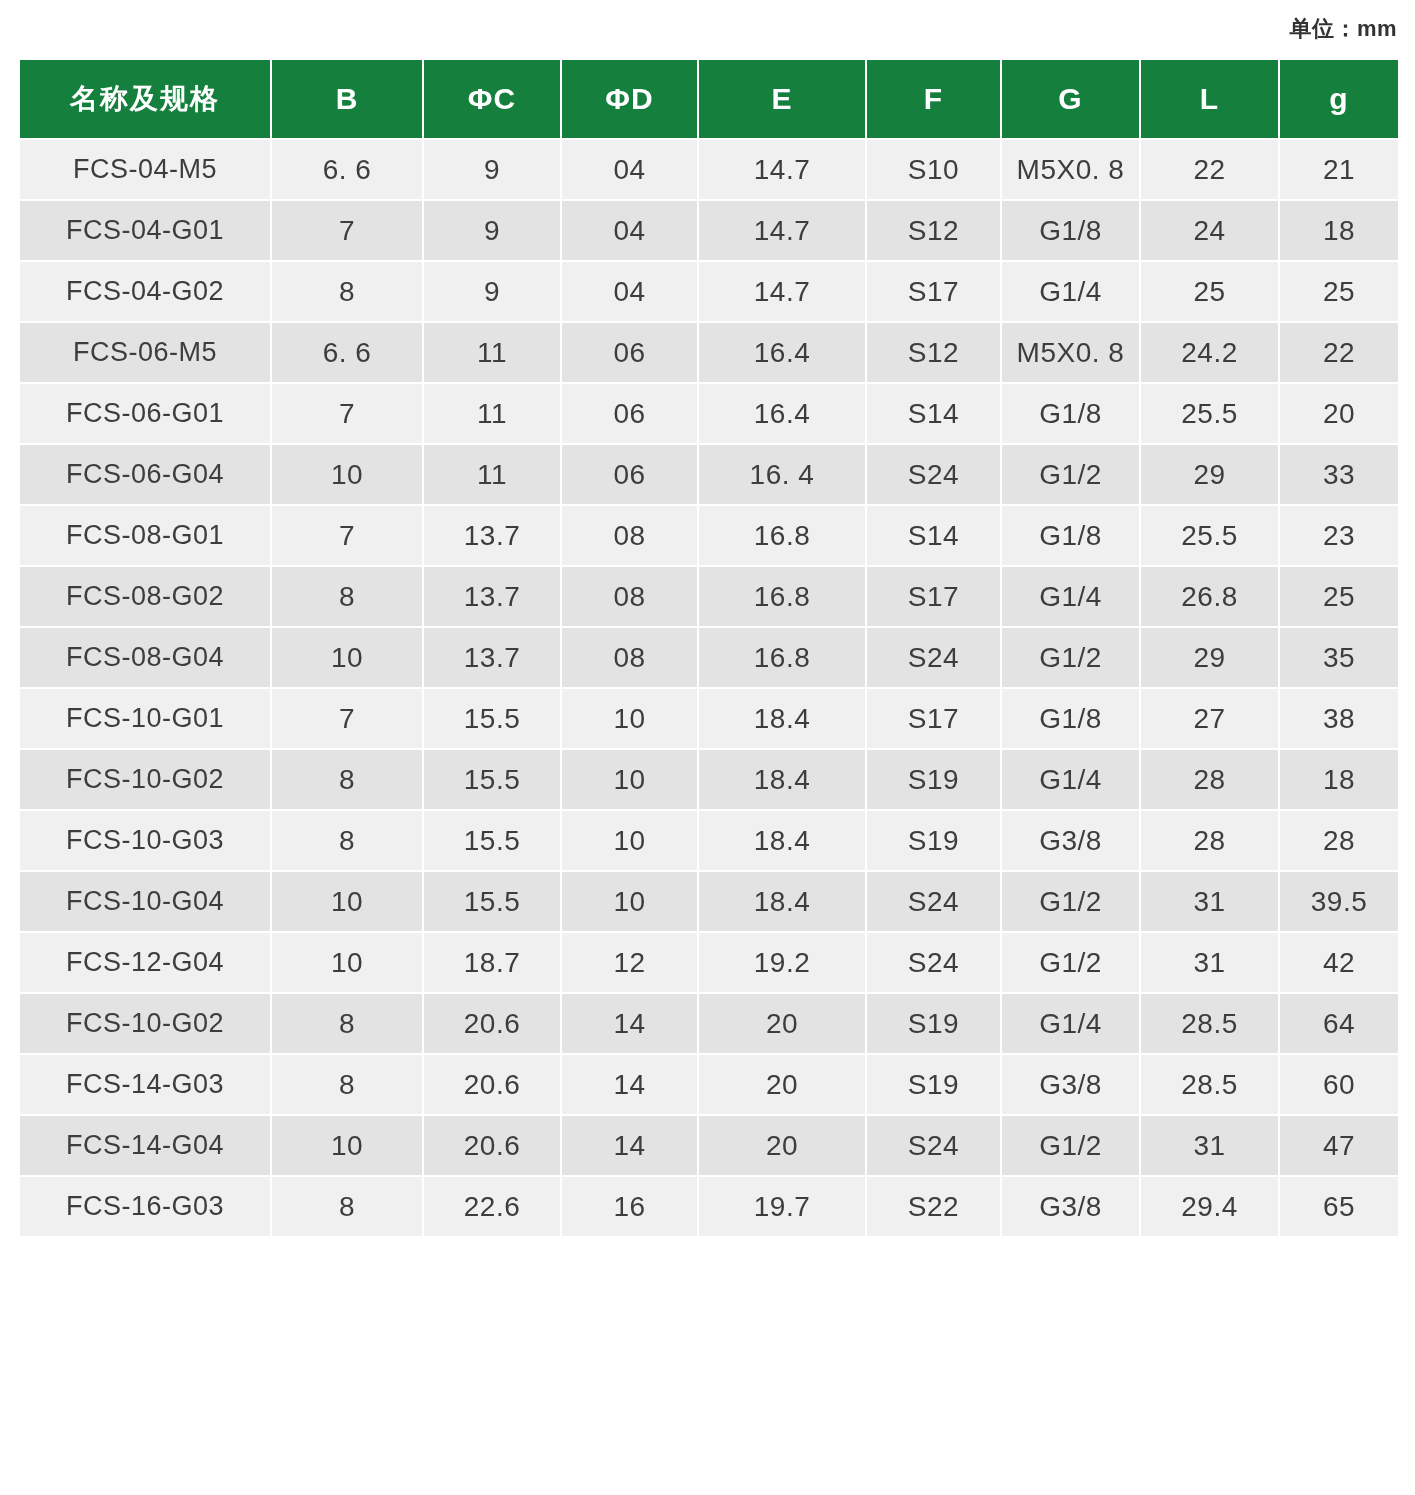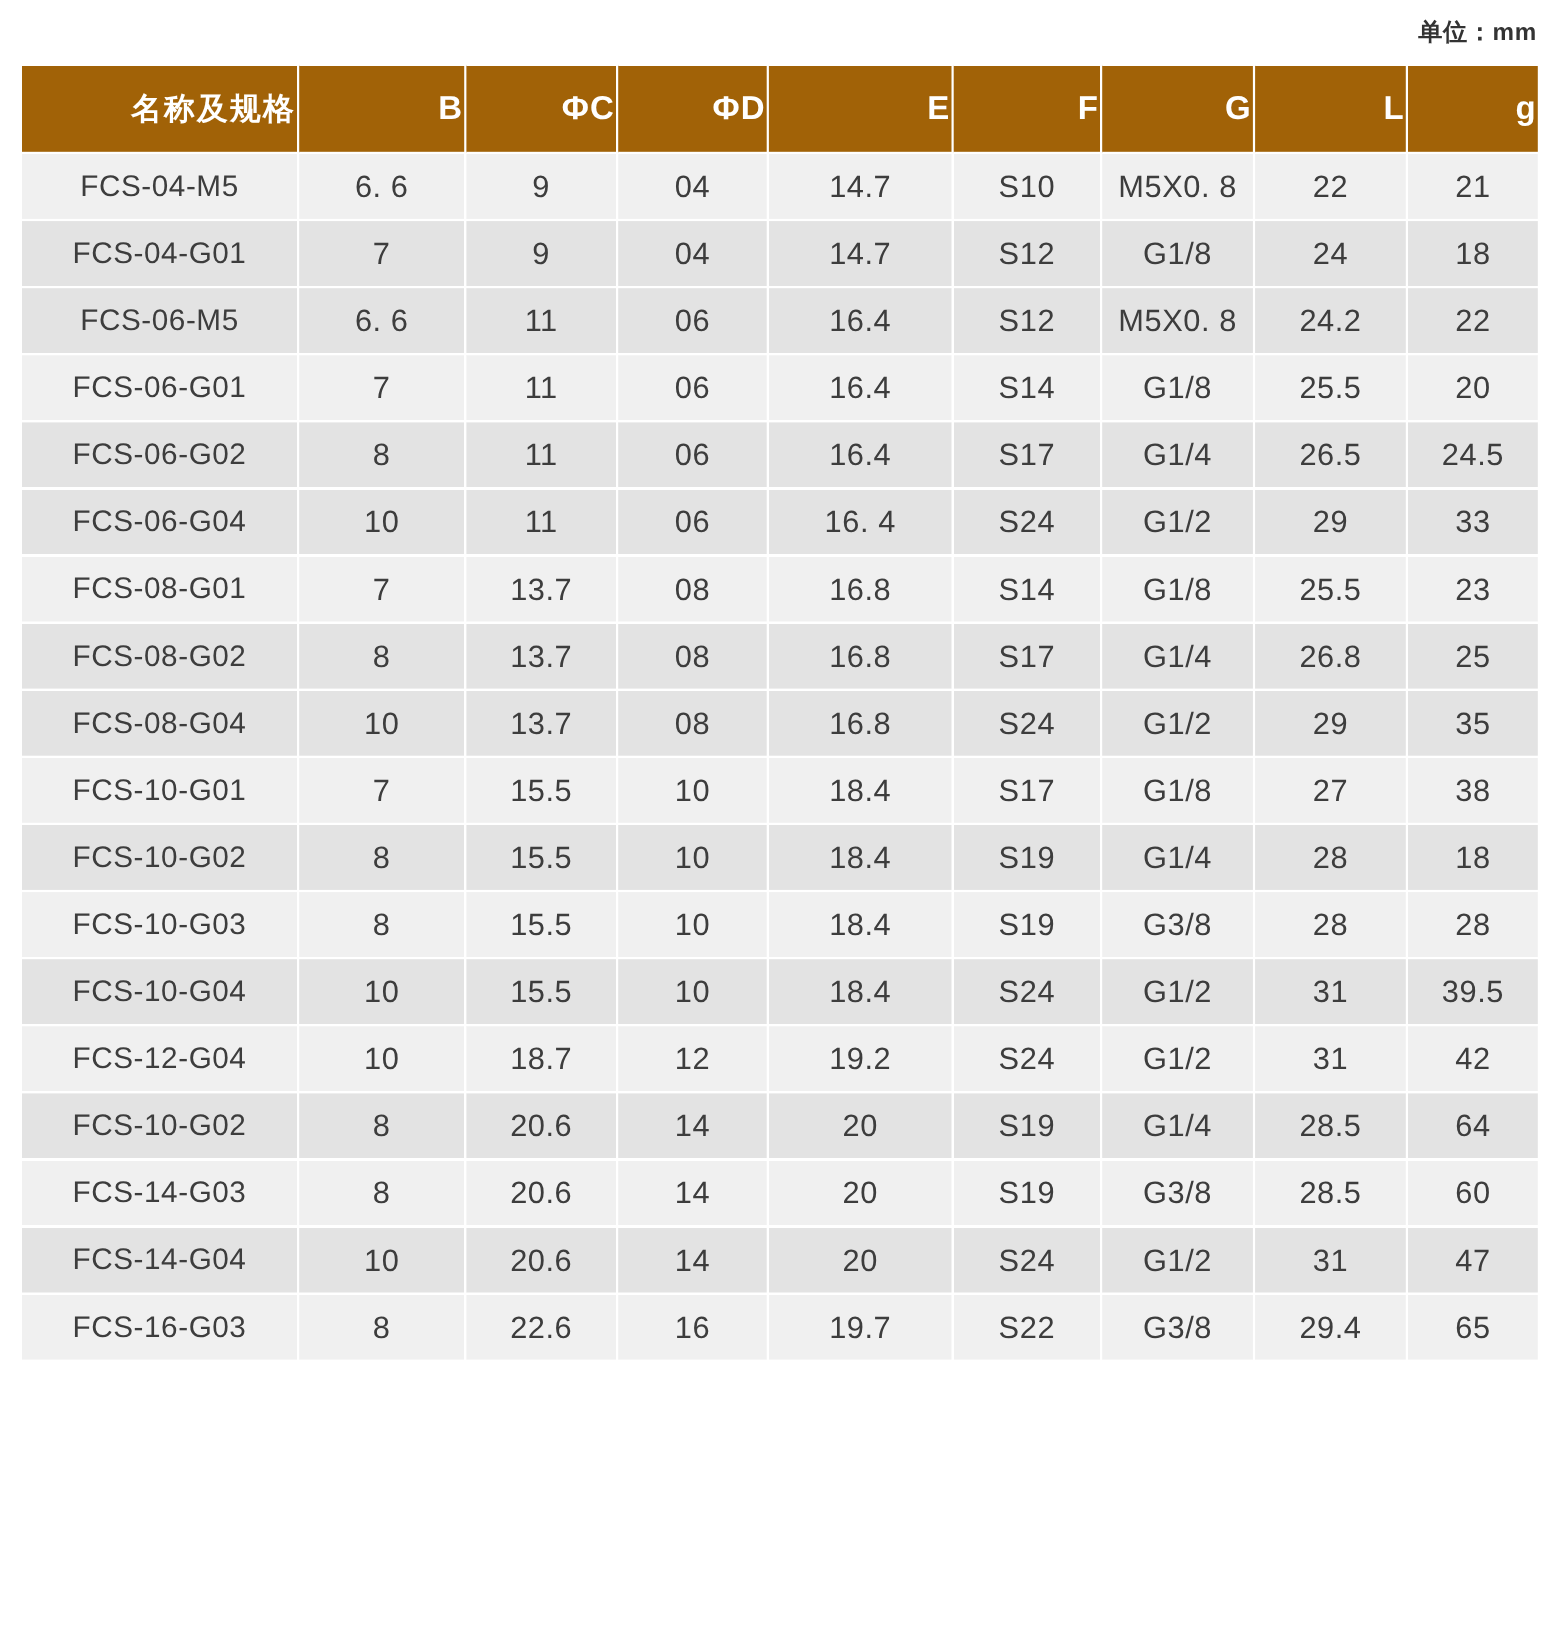--- a/index.html
+++ b/index.html
@@ -45,27 +45,27 @@
   table.spec col.c-b     { width: 152px; }
   table.spec col.c-c     { width: 138px; }
   table.spec col.c-d     { width: 137px; }
   table.spec col.c-e     { width: 168px; }
   table.spec col.c-f     { width: 135px; }
   table.spec col.c-g     { width: 139px; }
   table.spec col.c-l     { width: 139px; }
   table.spec col.c-g2    { width: 120px; }
 
   table.spec thead th {
-    background: #a16207;
+    background: #15803d;
     color: #ffffff;
     font-size: 30px;
     font-weight: bold;
     height: 76px;
     border: 2px solid #ffffff;
-    text-align: right;
+    text-align: center;
     vertical-align: middle;
     letter-spacing: 1px;
   }
   table.spec thead th.name-col {
     font-size: 28px;
     letter-spacing: 2px;
   }
   table.spec tbody td {
     height: 57px;
     font-size: 28px;
@@ -130,20 +130,31 @@
             <td class="name-cell">FCS-04-G01</td>
             <td>7</td>
             <td>9</td>
             <td>04</td>
             <td>14.7</td>
             <td>S12</td>
             <td>G1/8</td>
             <td>24</td>
             <td>18</td>
           </tr>
+          <tr class="odd">
+            <td class="name-cell">FCS-04-G02</td>
+            <td>8</td>
+            <td>9</td>
+            <td>04</td>
+            <td>14.7</td>
+            <td>S17</td>
+            <td>G1/4</td>
+            <td>25</td>
+            <td>25</td>
+          </tr>
           <tr class="even">
             <td class="name-cell">FCS-06-M5</td>
             <td>6. 6</td>
             <td>11</td>
             <td>06</td>
             <td>16.4</td>
             <td>S12</td>
             <td>M5X0. 8</td>
             <td>24.2</td>
             <td>22</td>
@@ -153,31 +164,20 @@
             <td>7</td>
             <td>11</td>
             <td>06</td>
             <td>16.4</td>
             <td>S14</td>
             <td>G1/8</td>
             <td>25.5</td>
             <td>20</td>
           </tr>
           <tr class="even">
-            <td class="name-cell">FCS-06-G02</td>
-            <td>8</td>
-            <td>11</td>
-            <td>06</td>
-            <td>16.4</td>
-            <td>S17</td>
-            <td>G1/4</td>
-            <td>26.5</td>
-            <td>24.5</td>
-          </tr>
-          <tr class="even">
             <td class="name-cell">FCS-06-G04</td>
             <td>10</td>
             <td>11</td>
             <td>06</td>
             <td>16. 4</td>
             <td>S24</td>
             <td>G1/2</td>
             <td>29</td>
             <td>33</td>
           </tr>

